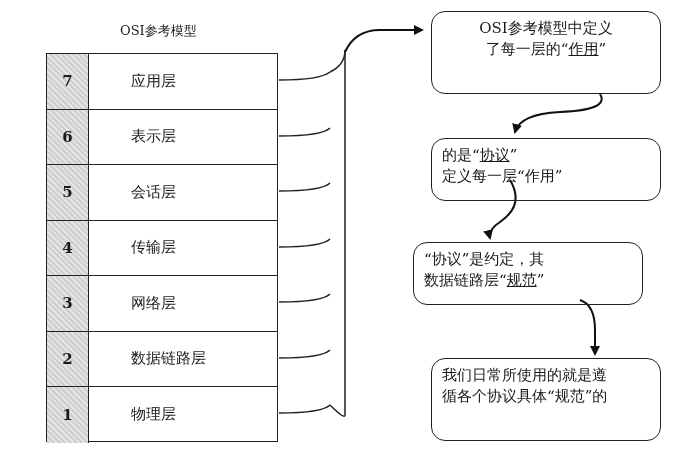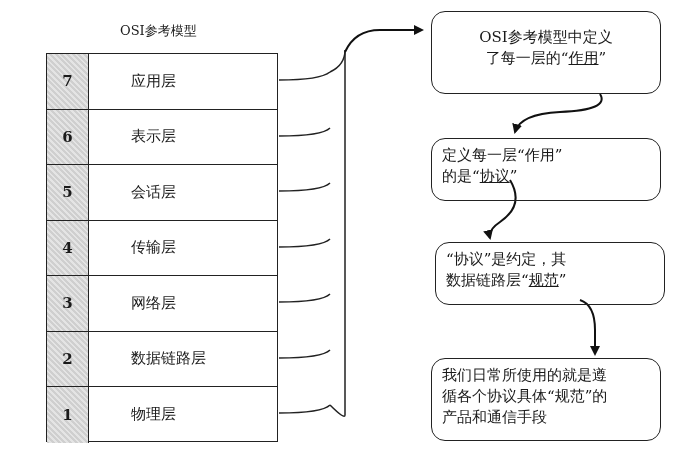--- a/index.html
+++ b/index.html
@@ -10,23 +10,23 @@
              border: 1.5px solid #222; box-sizing: border-box; }
     .layer { position: absolute; left: 0; width: 100%; height: 55.5px; border-bottom: 1.5px solid #222; box-sizing: border-box; }
     .layer:last-child { border-bottom: none; }
     .num { position: absolute; left: 0; top: 0; width: 42px; height: 100%;
            background: repeating-linear-gradient(45deg, #cfcfcf 0 2px, #e4e4e4 2px 4px);
            border-right: 1.5px solid #222; box-sizing: border-box;
            display: flex; align-items: center; justify-content: center; font-size: 15px; font-weight: bold; }
     .lname { position: absolute; left: 84px; top: 0; height: 100%; display: flex; align-items: center; font-size: 15px; text-align: right; }
     .box { position: absolute; border: 1.5px solid #222; border-radius: 14px; box-sizing: border-box;
            font-size: 15px; line-height: 21px; padding: 6px 10px; }
-    .box1 { left: 431px; top: 11px; width: 230px; height: 83px; text-align: center; padding-top: 15px; }
+    .box1 { left: 431px; top: 11px; width: 230px; height: 83px; text-align: center; padding-top: 6px; }
     .box2 { left: 431px; top: 138px; width: 230px; height: 63px; }
-    .box3 { left: 435px; top: 242px; width: 230px; height: 63px; }
+    .box3 { left: 413px; top: 242px; width: 230px; height: 63px; }
     .box4 { left: 431px; top: 358px; width: 230px; height: 83px; }
     .u { text-decoration: underline; margin-top: 42px; }
     svg.arrows { position: absolute; left: 0; top: 0; }
   </style>
 </head>
 <body>
 
 <div class="title">OSI参考模型</div>
 
 <div class="stack">
@@ -83,26 +83,25 @@
   <path d="M 510 180 Q 525 205 500 222 Q 488 230 490 238" stroke="#111" stroke-width="2" fill="none" marker-end="url(#ah)"></path>
   <path d="M 580 300 Q 595 305 595 330 L 595 354" stroke="#111" stroke-width="2" fill="none" marker-end="url(#ah)"></path>
 </svg>
 
 <div class="box box1">
   <div>OSI参考模型中定义</div>
   <div><span>了每一层的“</span><span class="u">作用</span><span>”</span></div>
 </div>
 
 <div class="box box2">
+  <div><span>的是“</span><span class="u">协议</span><span>”</span></div>
   <div>定义每一层“作用”</div>
-  <div><span>的是“</span><span class="u">协议</span><span>”</span></div>
 </div>
 
 <div class="box box3">
   <div>“协议”是约定，其</div>
   <div><span>数据链路层“</span><span class="u">规范</span><span>”</span></div>
 </div>
 
 <div class="box box4">
   <div>我们日常所使用的就是遵</div>
   <div>循各个协议具体“规范”的</div>
-  <div>产品和通信手段</div>
 </div>
 
 </body></html>

